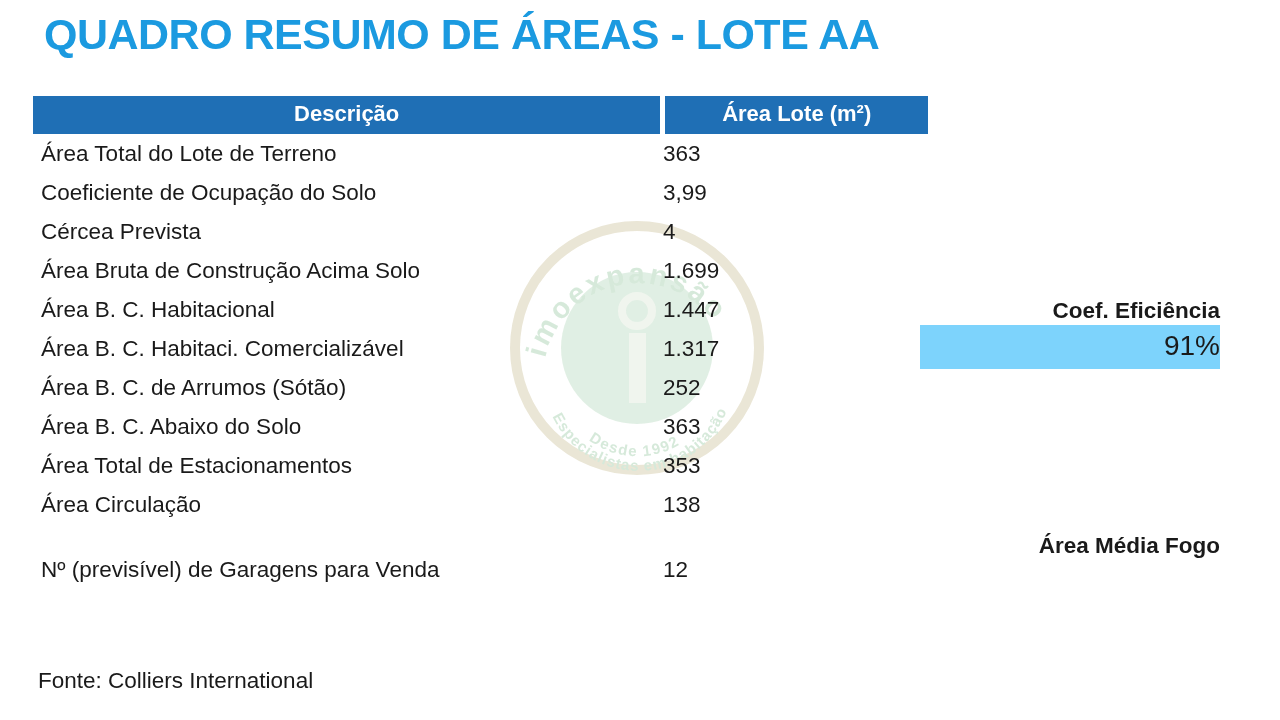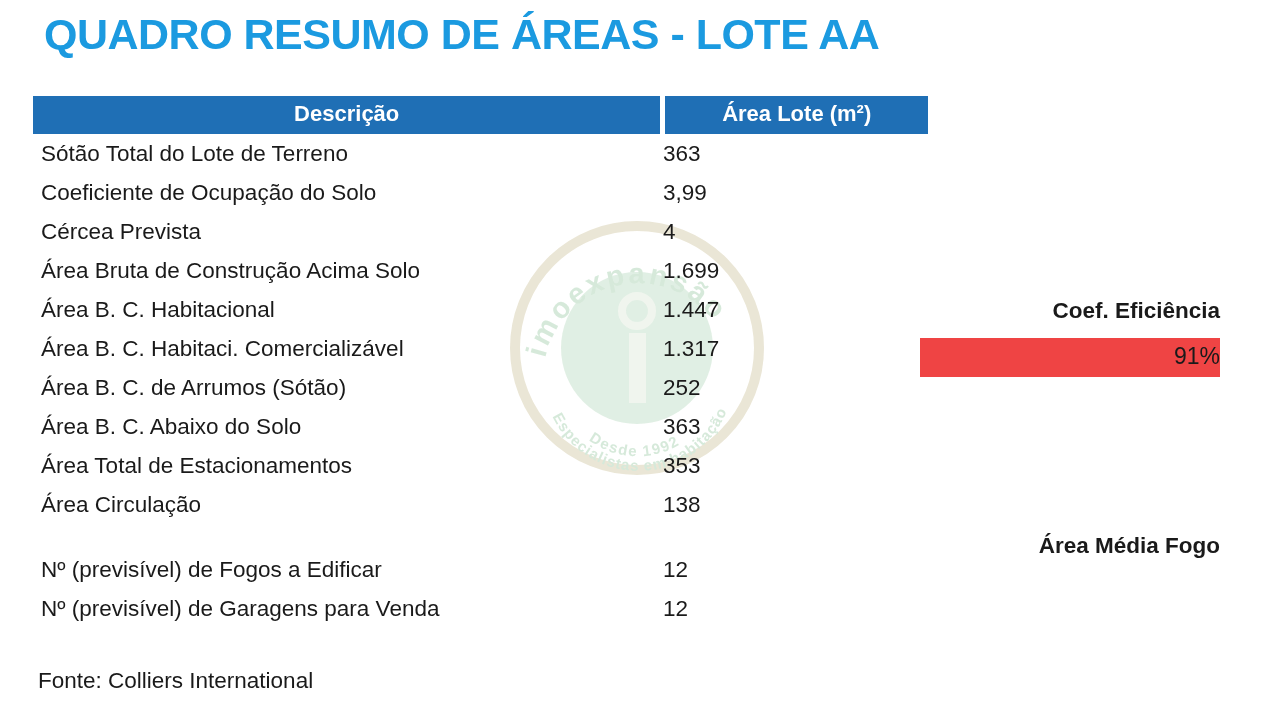--- a/index.html
+++ b/index.html
@@ -91,23 +91,23 @@
     width: 300px;
     text-align: right;
   }
   .side-block .side-label {
     font-size: 22.5px;
     font-weight: bold;
     color: #1a1a1a;
     white-space: nowrap;
   }
   .side-block .side-value {
-    margin-top: 14px;
-    background: #ef4444;
-    font-size: 23px;
+    margin-top: 1px;
+    background: #7dd3fc;
+    font-size: 28px;
     color: #1a1a1a;
     padding: 5px 0 7px 0;
   }
   #coef-block { left: 920px; top: 298px; }
   #fogo-block { left: 920px; top: 533px; }
 
   
   .source-note {
     position: absolute;
     left: 38px;
@@ -152,21 +152,21 @@
 
 <table class="areas-table">
   <thead>
     <tr>
       <th class="col-desc">Descrição</th>
       <th class="col-val">Área Lote (m²)</th>
     </tr>
   </thead>
   <tbody>
     <tr>
-      <td class="desc">Sótão Total do Lote de Terreno</td>
+      <td class="desc">Área Total do Lote de Terreno</td>
       <td class="val">363</td>
     </tr>
     <tr>
       <td class="desc">Coeficiente de Ocupação do Solo</td>
       <td class="val">3,99</td>
     </tr>
     <tr>
       <td class="desc">Cércea Prevista</td>
       <td class="val">4</td>
     </tr>
@@ -194,24 +194,20 @@
       <td class="desc">Área Total de Estacionamentos</td>
       <td class="val">353</td>
     </tr>
     <tr>
       <td class="desc">Área Circulação</td>
       <td class="val">138</td>
     </tr>
     <tr class="spacer">
       <td></td>
       <td></td>
-    </tr>
-    <tr>
-      <td class="desc">Nº (previsível) de Fogos a Edificar</td>
-      <td class="val">12</td>
     </tr>
     <tr>
       <td class="desc">Nº (previsível) de Garagens para Venda</td>
       <td class="val">12</td>
     </tr>
   </tbody>
 </table>
 
 <div class="side-block" id="coef-block">
   <div class="side-label">Coef. Eficiência</div>

